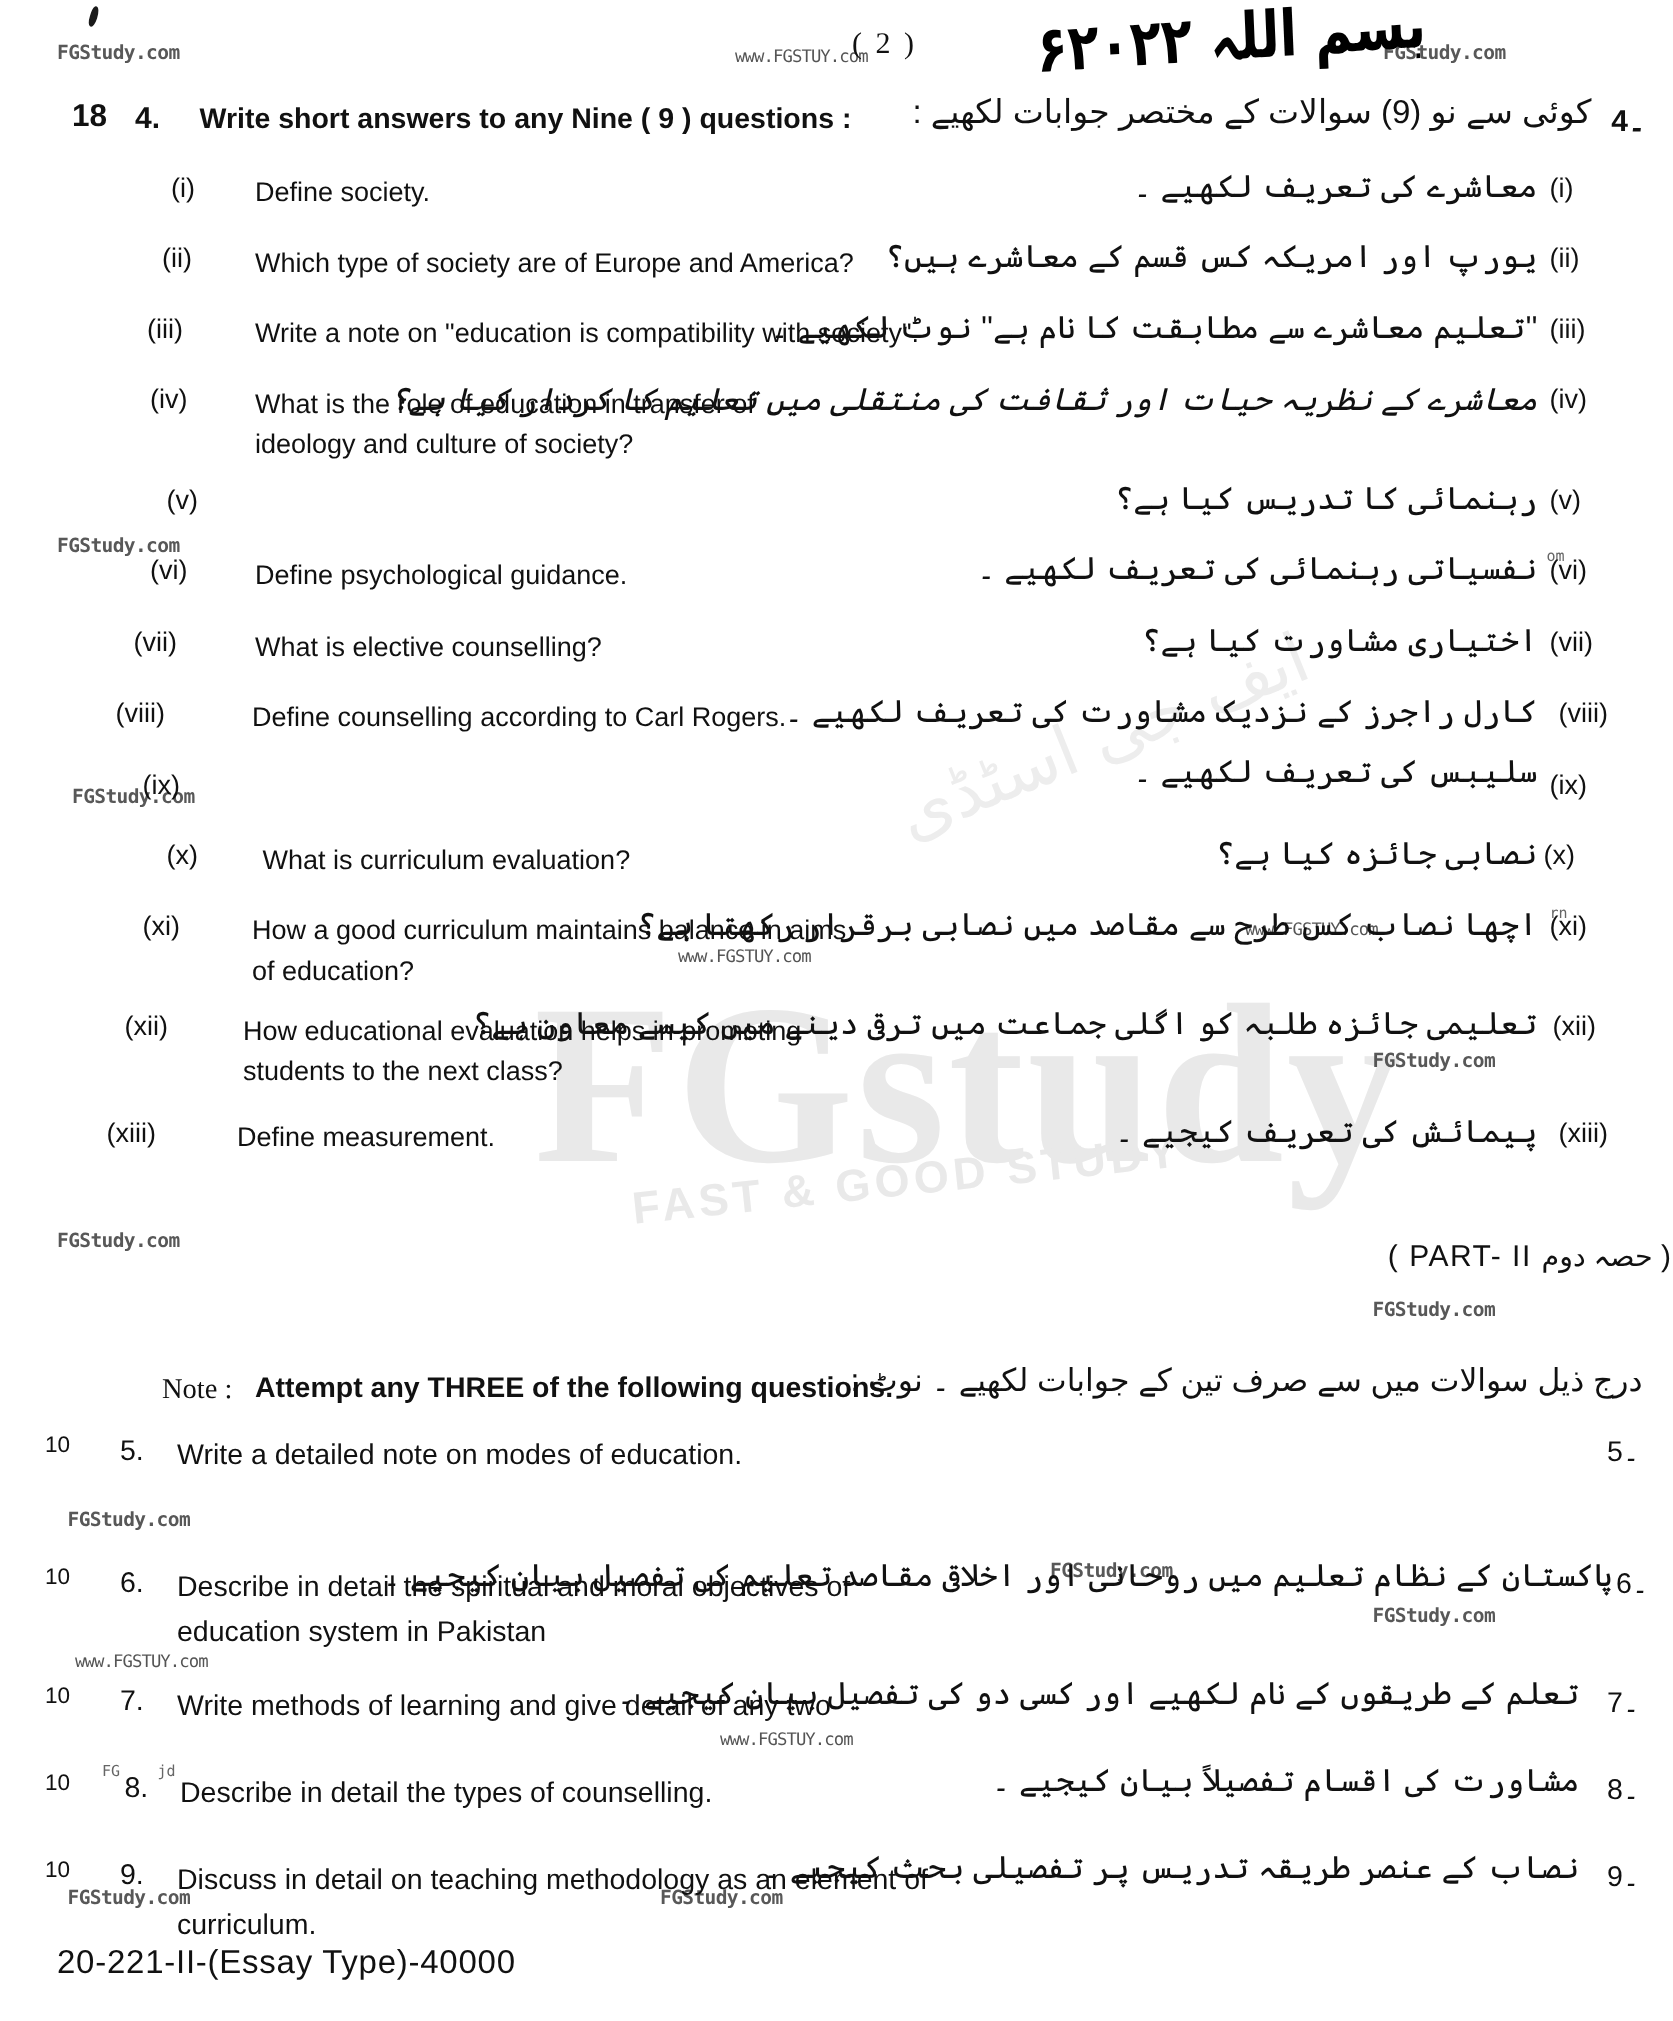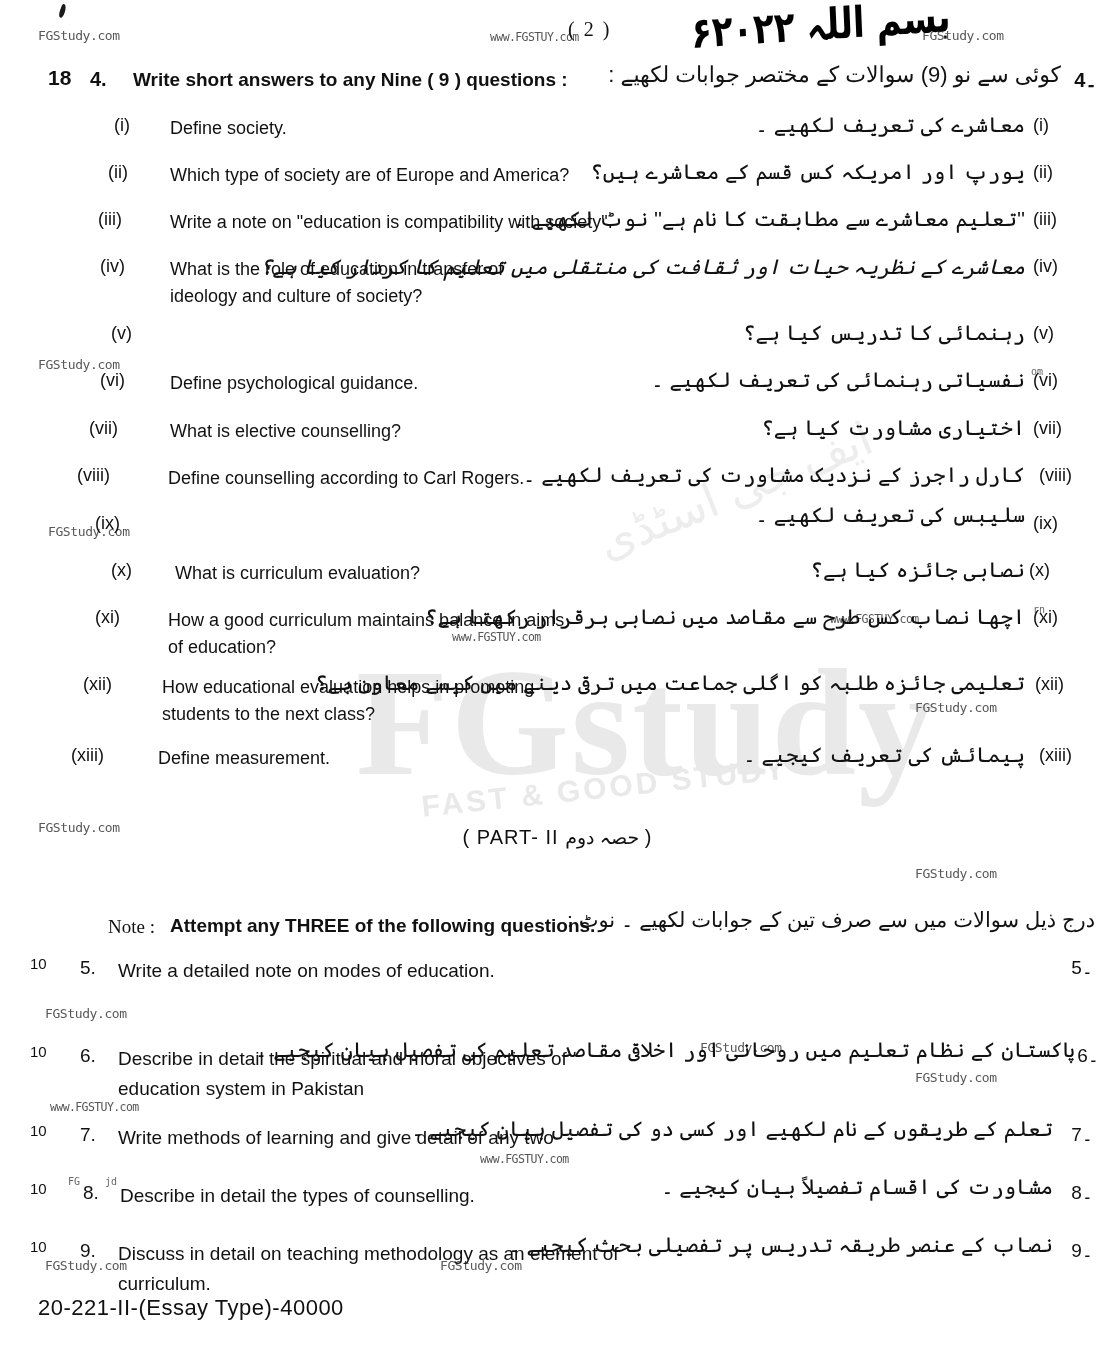--- a/index.html
+++ b/index.html
@@ -21,20 +21,21 @@
 
   
   .wm-small {
     position: absolute;
     font-family: "DejaVu Sans Mono", monospace;
     font-size: 13px;
     color: #4a4a4a;
     letter-spacing: -0.4px;
     white-space: nowrap;
     opacity: .92;
+    font-weight: bold;
   }
   .wm-tiny {
     position: absolute;
     font-family: "DejaVu Sans Mono", monospace;
     font-size: 11.5px;
     color: #555;
     letter-spacing: -0.6px;
     white-space: nowrap;
   }
   .wm-big {
@@ -159,21 +160,21 @@
     font-size: 18px;
     text-align: left;
     width: 60px;
   }
 
   
   .part-head {
     position: absolute;
     left: 0; top: 826px;
     width: 1115px;
-    text-align: center;
+    text-align: right;
     font-size: 20px;
     letter-spacing: 1px;
   }
   .part-head .ur { font-size: 19px; }
 
   .note-label {
     position: absolute;
     left: 108px; top: 916px;
     font-size: 19px;
     font-family: "Liberation Serif", serif;

